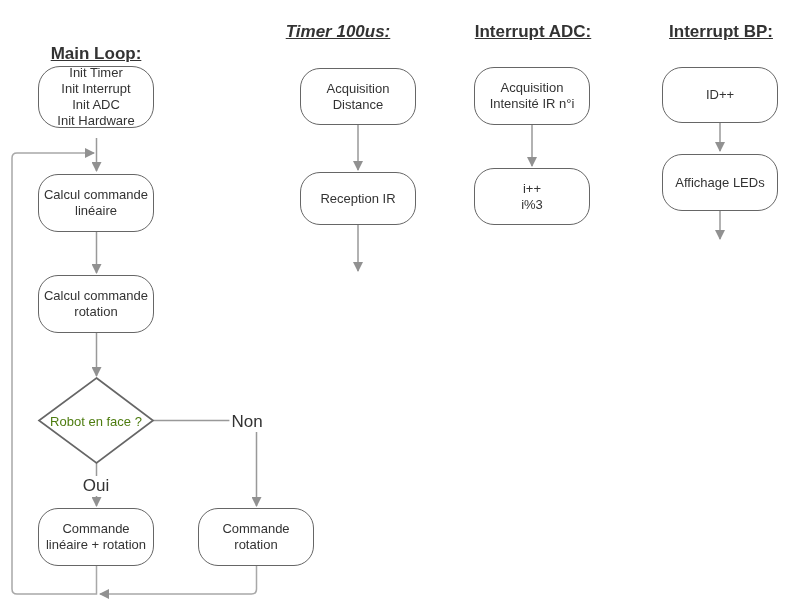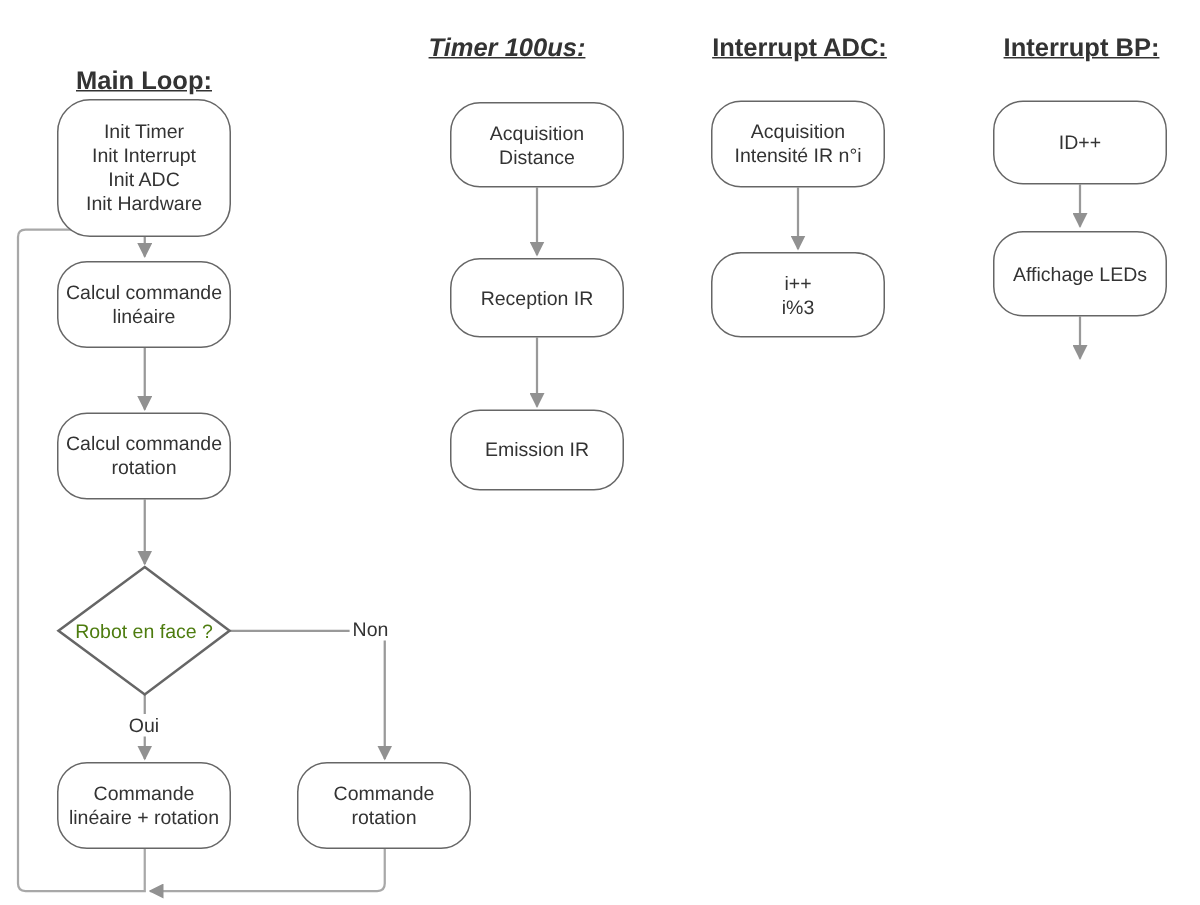--- a/index.html
+++ b/index.html
@@ -52,21 +52,21 @@
     position: absolute;
     transform: translate(-50%, -50%);
     font-size: 13px;
     color: #4d7c0f;
     white-space: nowrap;
     z-index: 3;
   }
   .edge-label {
     position: absolute;
     transform: translateX(-50%);
-    font-size: 13px;
+    font-size: 17px;
     color: #333333;
     background: #ffffff;
     padding: 0 2px;
     white-space: nowrap;
     z-index: 3;
   }
 </style>
 </head>
 <body>
 
@@ -96,40 +96,39 @@
     <path d="M720,211 L720,239" stroke="#999999" stroke-width="1.5" fill="none" marker-end="url(#arrow)"></path>
 
     <polygon points="96.5,378 153,420.5 96.5,463 39,420.5" fill="#ffffff" stroke="#666666" stroke-width="1.7"></polygon>
   </svg>
 
   <div class="col-title" style="left:96px; top:10px;margin-top:34px;">Main Loop:</div>
   <div class="col-title" style="left:338px; top:22px;font-style:italic;">Timer 100us:</div>
   <div class="col-title" style="left:533px; top:22px;">Interrupt ADC:</div>
   <div class="col-title" style="left:721px; top:22px;">Interrupt BP:</div>
 
-  <div class="node" style="left:38px; top:66px; width:116px; height:92px; border-radius:22px;">Init Timer
+  <div class="node" style="left:38px; top:66px; width:116px; height:62px; border-radius:22px;">Init Timer
 Init Interrupt
 Init ADC
 Init Hardware</div>
   <div class="node" style="left:38px; top:174px; width:116px; height:58px;">Calcul commande
 linéaire</div>
   <div class="node" style="left:38px; top:275px; width:116px; height:58px;">Calcul commande
 rotation</div>
   <div class="diamond-label" style="left:96px; top:421px;">Robot en face ?</div>
   <div class="edge-label" style="left:96px; top:476px;">Oui</div>
   <div class="edge-label" style="left:247px; top:412px;">Non</div>
   <div class="node" style="left:38px; top:508px; width:116px; height:58px;">Commande
 linéaire + rotation</div>
   <div class="node" style="left:198px; top:508px; width:116px; height:58px;">Commande
 rotation</div>
 
   <div class="node" style="left:300px; top:68px; width:116px; height:57px;">Acquisition
 Distance</div>
   <div class="node" style="left:300px; top:172px; width:116px; height:53px;">Reception IR</div>
-  <div class="node" style="left:300px; top:273px; width:116px; height:54px;">Emission IR</div>
 
   <div class="node" style="left:474px; top:67px; width:116px; height:58px;">Acquisition
 Intensité IR n°i</div>
   <div class="node" style="left:474px; top:168px; width:116px; height:57px;">i++
 i%3</div>
 
   <div class="node" style="left:662px; top:67px; width:116px; height:56px;text-align:center;">ID++</div>
   <div class="node" style="left:662px; top:154px; width:116px; height:57px;">Affichage LEDs</div>
 
 </div>

